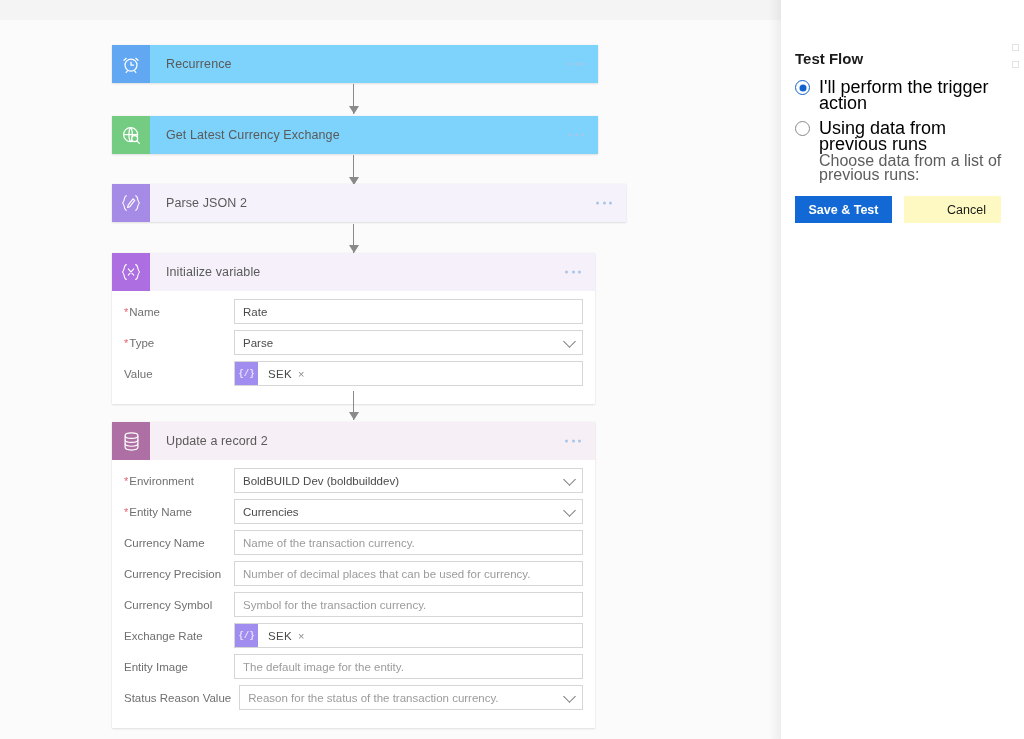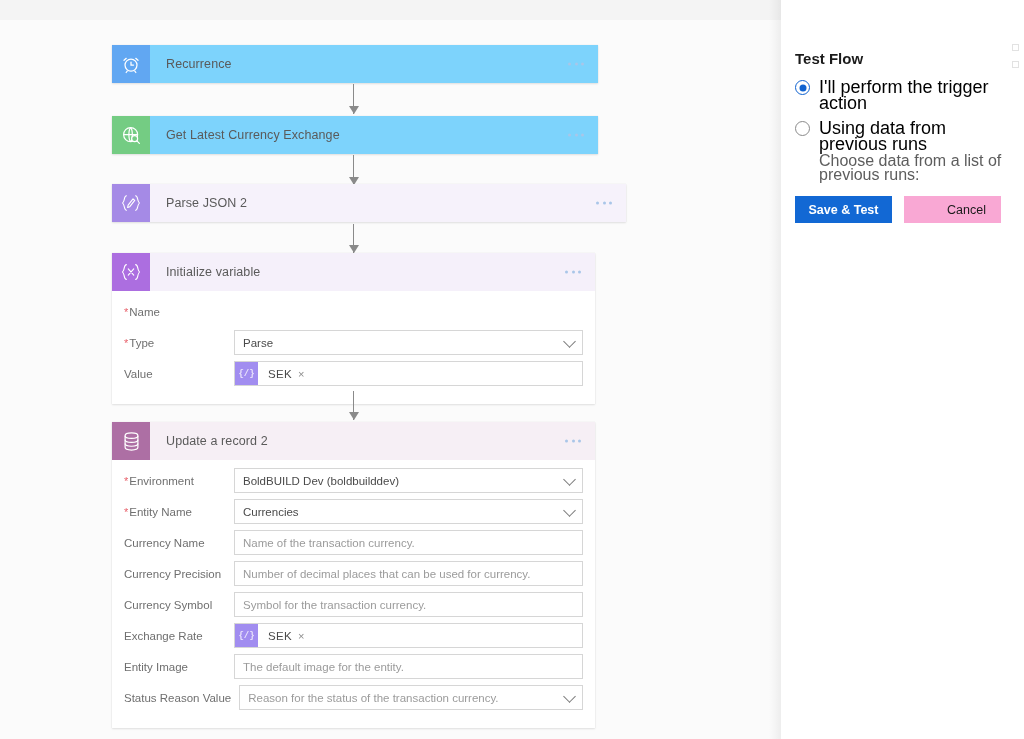--- a/index.html
+++ b/index.html
@@ -184,21 +184,21 @@
   .radio-main { font-size: 18px; color: #000000; line-height: 16px; }
   .radio-sub  { font-size: 16px; color: #5d5d5d; margin-top: 2px; line-height: 14px; }
   .btn-row { display: flex; gap: 12px; margin-top: 14px; }
   .btn {
     height: 27px; min-width: 97px;
     display: flex; align-items: center; justify-content: center;
     font-size: 12.5px; cursor: pointer; border: none;
     font-family: inherit;
   }
   .btn-primary { background: #1268d4; color: #fff; font-weight: bold; }
-  .btn-secondary { background: #f9a8d4; color: #1b1b1b; padding-left: 28px; }
+  .btn-secondary { background: #fef9c3; color: #1b1b1b; padding-left: 28px; }
 </style>
 </head>
 <body>
 
 <div id="root">
 
   <div class="canvas">
     <div class="canvas-topbar"></div>
 
     <div class="node" style="left:112px; top:45px; width:486px;">
@@ -286,20 +286,23 @@
         <div class="node-title">Initialize variable</div>
         <div class="node-ellipsis">
             <i></i>
             <i></i>
             <i></i>
           </div>
       </div>
       <div class="node-body" id="form-init">
           <div class="frow">
             <div class="flabel"><span class="req">*</span>Name</div>
+            <div class="fctl">
+              <span class="fval">Rate</span>
+            </div>
           </div>
           <div class="frow">
             <div class="flabel"><span class="req">*</span>Type</div>
             <div class="fctl">
               <span class="fval">Parse</span>
               <span class="chev"></span>
             </div>
           </div>
           <div class="frow">
             <div class="flabel">Value</div>

